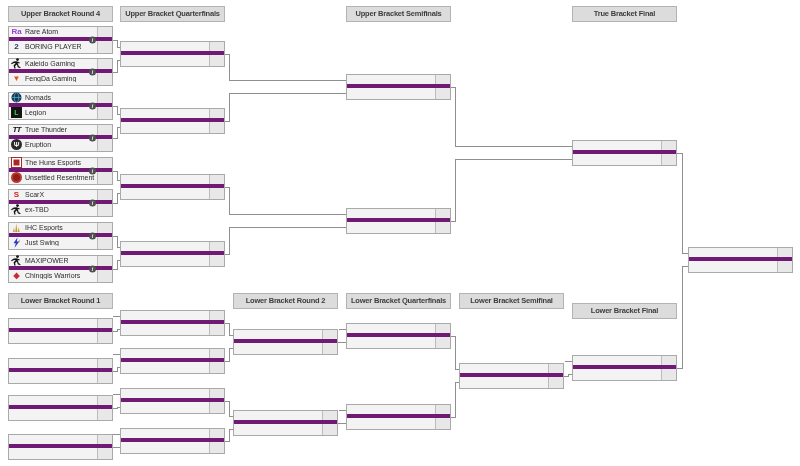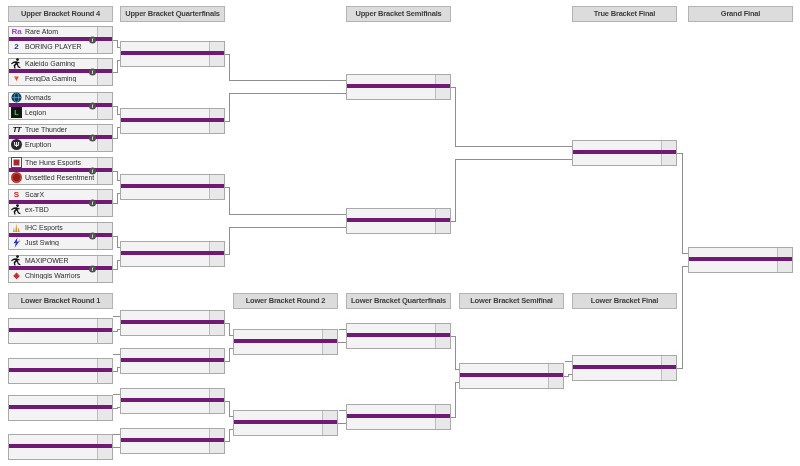--- a/index.html
+++ b/index.html
@@ -23,26 +23,25 @@
         text-align:center;font-weight:bold;z-index:3;font-style:italic}
 </style>
 </head>
 <body>
 
 <div id="stage">
   <div class="hdr" style="left:8px;top:6px">Upper Bracket Round 4</div>
   <div class="hdr" style="left:346px;top:6px">Upper Bracket Semifinals</div>
   <div class="hdr" style="left:120px;top:6px">Upper Bracket Quarterfinals</div>
   <div class="hdr" style="left:572px;top:6px">True Bracket Final</div>
-  <div class="hdr" style="left:688px;top:6px">Grand Final</div>
   <div class="hdr" style="left:8px;top:293px">Lower Bracket Round 1</div>
   <div class="hdr" style="left:233px;top:293px">Lower Bracket Round 2</div>
   <div class="hdr" style="left:346px;top:293px">Lower Bracket Quarterfinals</div>
   <div class="hdr" style="left:459px;top:293px">Lower Bracket Semifinal</div>
-  <div class="hdr" style="left:572px;top:293px">Lower Bracket Final</div>
+  <div class="hdr" style="left:572px;top:303px">Lower Bracket Final</div>
 <div class="line" style="left: 113px; top: 39.5px; width: 4px; height: 1px;"></div>
     <div class="line" style="left: 117px; top: 39.5px; width: 1px; height: 8.75px;"></div>
     <div class="line" style="left: 117px; top: 47.25px; width: 3px; height: 1px;"></div>
     <div class="line" style="left: 113px; top: 71.5px; width: 4px; height: 1px;"></div>
     <div class="line" style="left: 117px; top: 59.75px; width: 1px; height: 12.75px;"></div>
     <div class="line" style="left: 117px; top: 59.75px; width: 3px; height: 1px;"></div>
     <div class="line" style="left: 113px; top: 105.5px; width: 4px; height: 1px;"></div>
     <div class="line" style="left: 117px; top: 105.5px; width: 1px; height: 9.75px;"></div>
     <div class="line" style="left: 117px; top: 114.25px; width: 3px; height: 1px;"></div>
     <div class="line" style="left: 113px; top: 137.5px; width: 4px; height: 1px;"></div>

